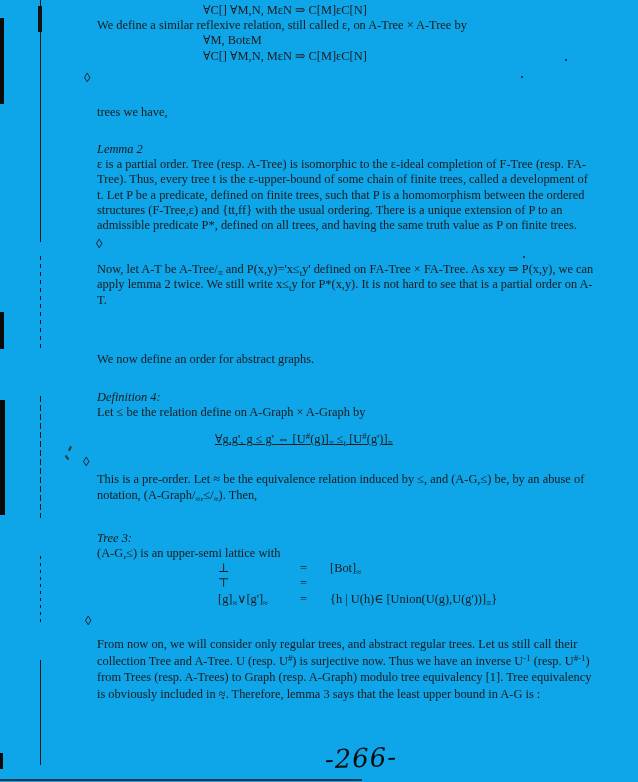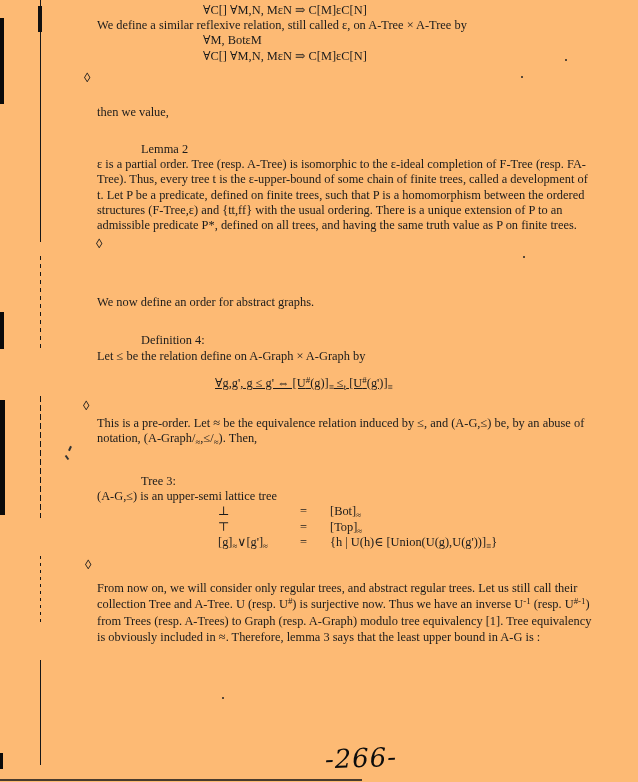--- a/index.html
+++ b/index.html
@@ -1,37 +1,37 @@
 <!DOCTYPE html>
 <html><head>
 <meta charset="utf-8">
 <style>
   html,body{margin:0;padding:0;background:#e8e8e8;}
   .page{
     position:relative;
     width:638px;height:782px;
-    background:#fdba74;
+    background:#0ea5e9;
     overflow:hidden;
     font-family:"Liberation Serif","DejaVu Serif",serif;
     color:#1b1b1b;
   }
   .text-col{
     position:absolute;left:97px;top:0;width:500px;
     font-size:12.4px;line-height:15.2px;
     text-align:left;
   }
   .formula{padding-left:106px;white-space:nowrap;}
   .def-formula{padding-left:118px;white-space:nowrap;margin-top:12px;height:19px;text-decoration:underline;}
   .diamond{font-size:13px;height:15px;}
   .d1{margin-top:6px;margin-left:-13px;}
   .d2{margin-top:3px;margin-left:-1px;}
   .d3{margin-top:3px;margin-left:-14px;}
   .d4{margin-top:6px;margin-left:-12px;}
   .then{margin-top:20px;}
-  .h-italic{margin-left:44px;}
+  .h-italic{font-style:italic;}
   .lemma2-title{margin-top:22px;}
   .para-now{margin-top:11px;}
   .order-line{margin-top:44px;}
   .def4-title{margin-top:23px;}
   .preorder{margin-top:3px;line-height:15.6px;}
   .lemma3-title{margin-top:27px;}
   .math-row{padding-left:121px;display:grid;grid-template-columns:82px 30px auto;line-height:15.4px;white-space:nowrap;}
   .final{margin-top:8px;line-height:16.6px;}
   sub{font-size:72%;line-height:0;vertical-align:-3px;}
   sup{font-size:72%;line-height:0;vertical-align:4px;}
@@ -88,54 +88,54 @@
     <div class="formula" style="margin-top:3px">∀C[] ∀M,N, MεN ⇒ C[M]εC[N]</div>
 
     <div>We define a similar reflexive relation, still called ε, on A-Tree × A-Tree by</div>
 
     <div class="formula">∀M, BotεM</div>
 
     <div class="formula">∀C[] ∀M,N, MεN ⇒ C[M]εC[N]</div>
 
     <div class="diamond d1">◊</div>
 
-    <div class="then">then we value,</div>
+    <div class="then">trees we have,</div>
 
     <div class="h-italic lemma2-title">Lemma 2</div>
 
     <div>ε is a partial order. Tree (resp. A-Tree) is isomorphic to the ε-ideal completion of F-Tree (resp. FA-Tree). Thus, every tree t is the ε-upper-bound of some chain of finite trees, called a development of t. Let P be a predicate, defined on finite trees, such that P is a homomorphism between the ordered structures (F-Tree,ε) and {tt,ff} with the usual ordering. There is a unique extension of P to an admissible predicate P*, defined on all trees, and having the same truth value as P on finite trees.</div>
 
     <div class="diamond d2">◊</div>
 
+    <div class="para-now">Now, let A-T be A-Tree/<sub>≡</sub> and P(x,y)='x≤<sub>t</sub>y' defined on FA-Tree × FA-Tree. As xεy ⇒ P(x,y), we can apply lemma 2 twice. We still write x≤<sub>t</sub>y for P*(x,y). It is not hard to see that is a partial order on A-T.</div>
 
     <div class="order-line">We now define an order for abstract graphs.</div>
 
     <div class="h-italic def4-title">Definition 4:</div>
 
     <div>Let ≤ be the relation define on A-Graph × A-Graph by</div>
 
     <div class="def-formula">∀g,g', g ≤ g' ⇔ [U<sup>#</sup>(g)]<sub>≡</sub> ≤<sub>t</sub> [U<sup>#</sup>(g')]<sub>≡</sub></div>
 
     <div class="diamond d3">◊</div>
 
     <div class="preorder">This is a pre-order.  Let ≈ be the equivalence relation induced by ≤, and (A-G,≤) be, by an abuse of notation, (A-Graph/<sub>≈</sub>,≤/<sub>≈</sub>). Then,</div>
 
     <div class="h-italic lemma3-title">Tree 3:</div>
 
-    <div>(A-G,≤) is an upper-semi lattice tree</div>
+    <div>(A-G,≤) is an upper-semi lattice with</div>
 
     <div class="math-row">
       <span>⊥</span>
       <span>=</span>
       <span>[Bot]<sub>≈</sub></span>
     </div>
     <div class="math-row">
       <span>⊤</span>
       <span>=</span>
-      <span>[Top]<sub>≈</sub></span>
     </div>
     <div class="math-row">
       <span>[g]<sub>≈</sub>∨[g']<sub>≈</sub></span>
       <span>=</span>
       <span>{h | U(h)∈ [Union(U(g),U(g'))]<sub>≡</sub>}</span>
     </div>
 
     <div class="diamond d4">◊</div>
 
     <div class="final">From now on, we will consider only regular trees, and abstract regular trees. Let us still call their collection Tree and A-Tree. U (resp. U<sup>#</sup>) is surjective now. Thus we have an inverse U<sup>-1</sup> (resp. U<sup>#-1</sup>) from Trees (resp. A-Trees) to Graph (resp. A-Graph) modulo tree equivalency [1]. Tree equivalency is obviously included in ≈. Therefore, lemma 3 says that the least upper bound in A-G is :</div>

